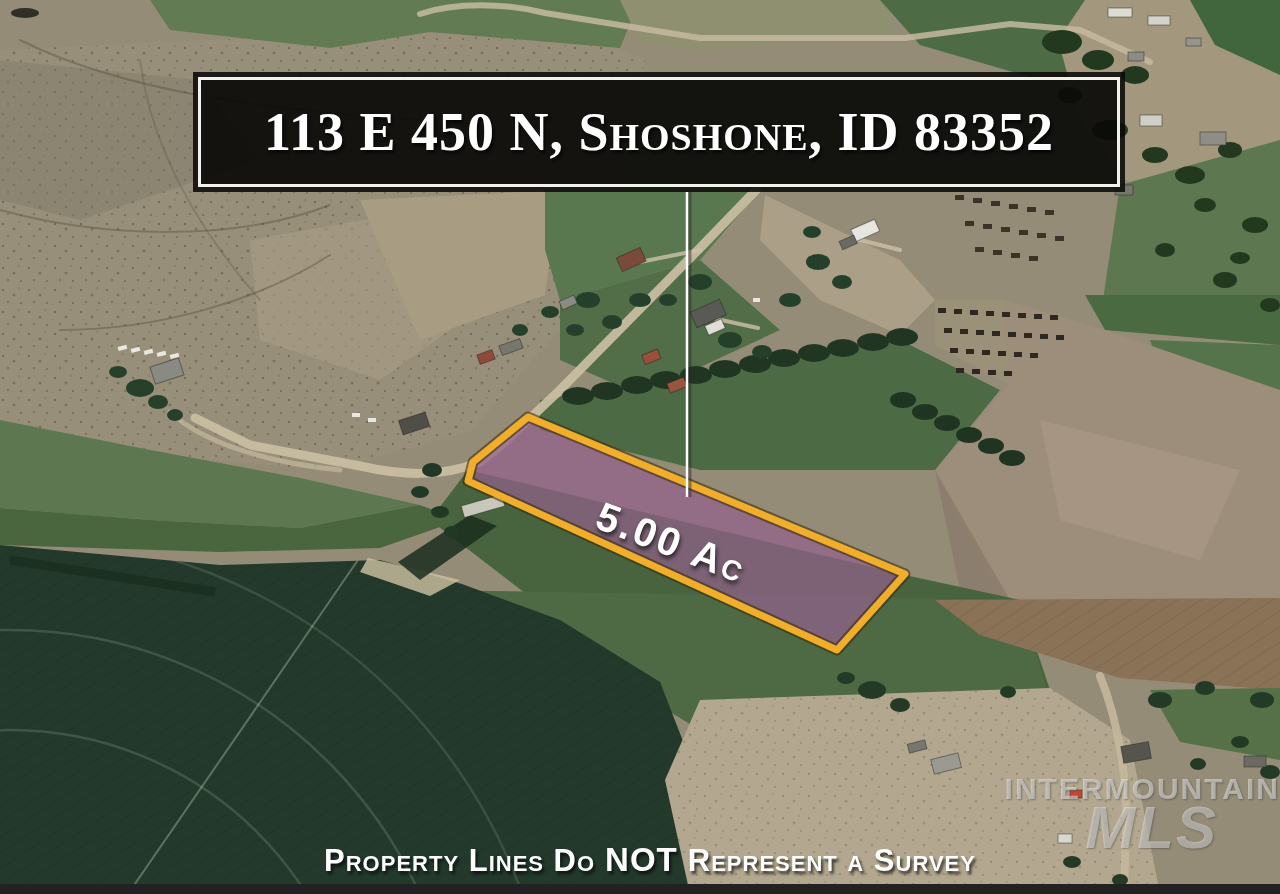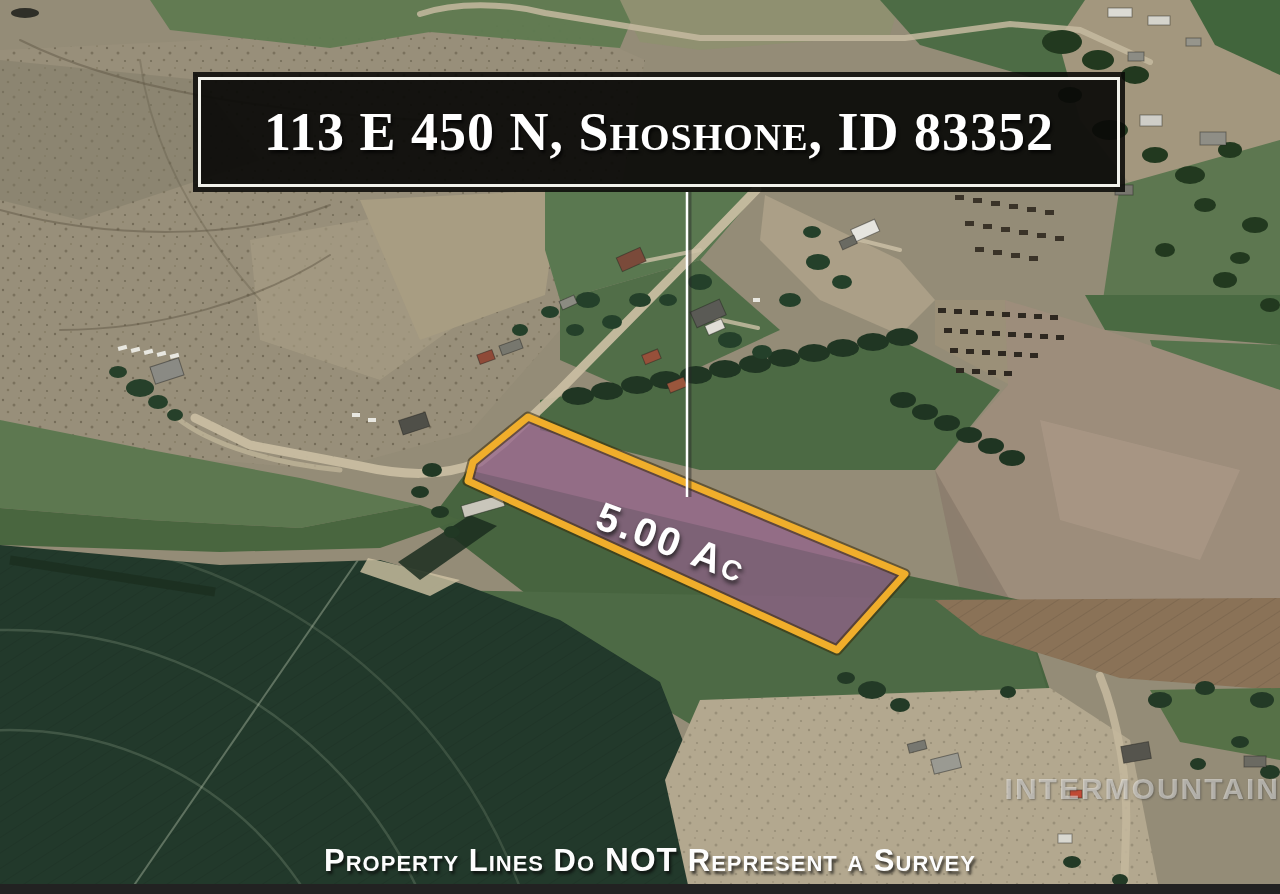--- a/index.html
+++ b/index.html
@@ -321,20 +321,21 @@
   </svg>
 
   <div class="banner">
     <div class="banner-text">113 E 450 N, Shoshone, ID 83352</div>
   </div>
 
   <div class="area-label">5.00 Ac</div>
 
   <div class="watermark">
     <div class="wm-top">INTERMOUNTAIN</div>
+    <div class="wm-bottom">MLS</div>
   </div>
 
   <div class="disclaimer line1">
     <span>Property Lines Do</span><span class="not">NOT</span><span>Represent a Survey</span>
   </div>
   <div class="disclaimer line2">
     <span>Property Lines Do</span><span class="not">NOT</span><span>Represent a Survey</span>
   </div>
 
 </div>

